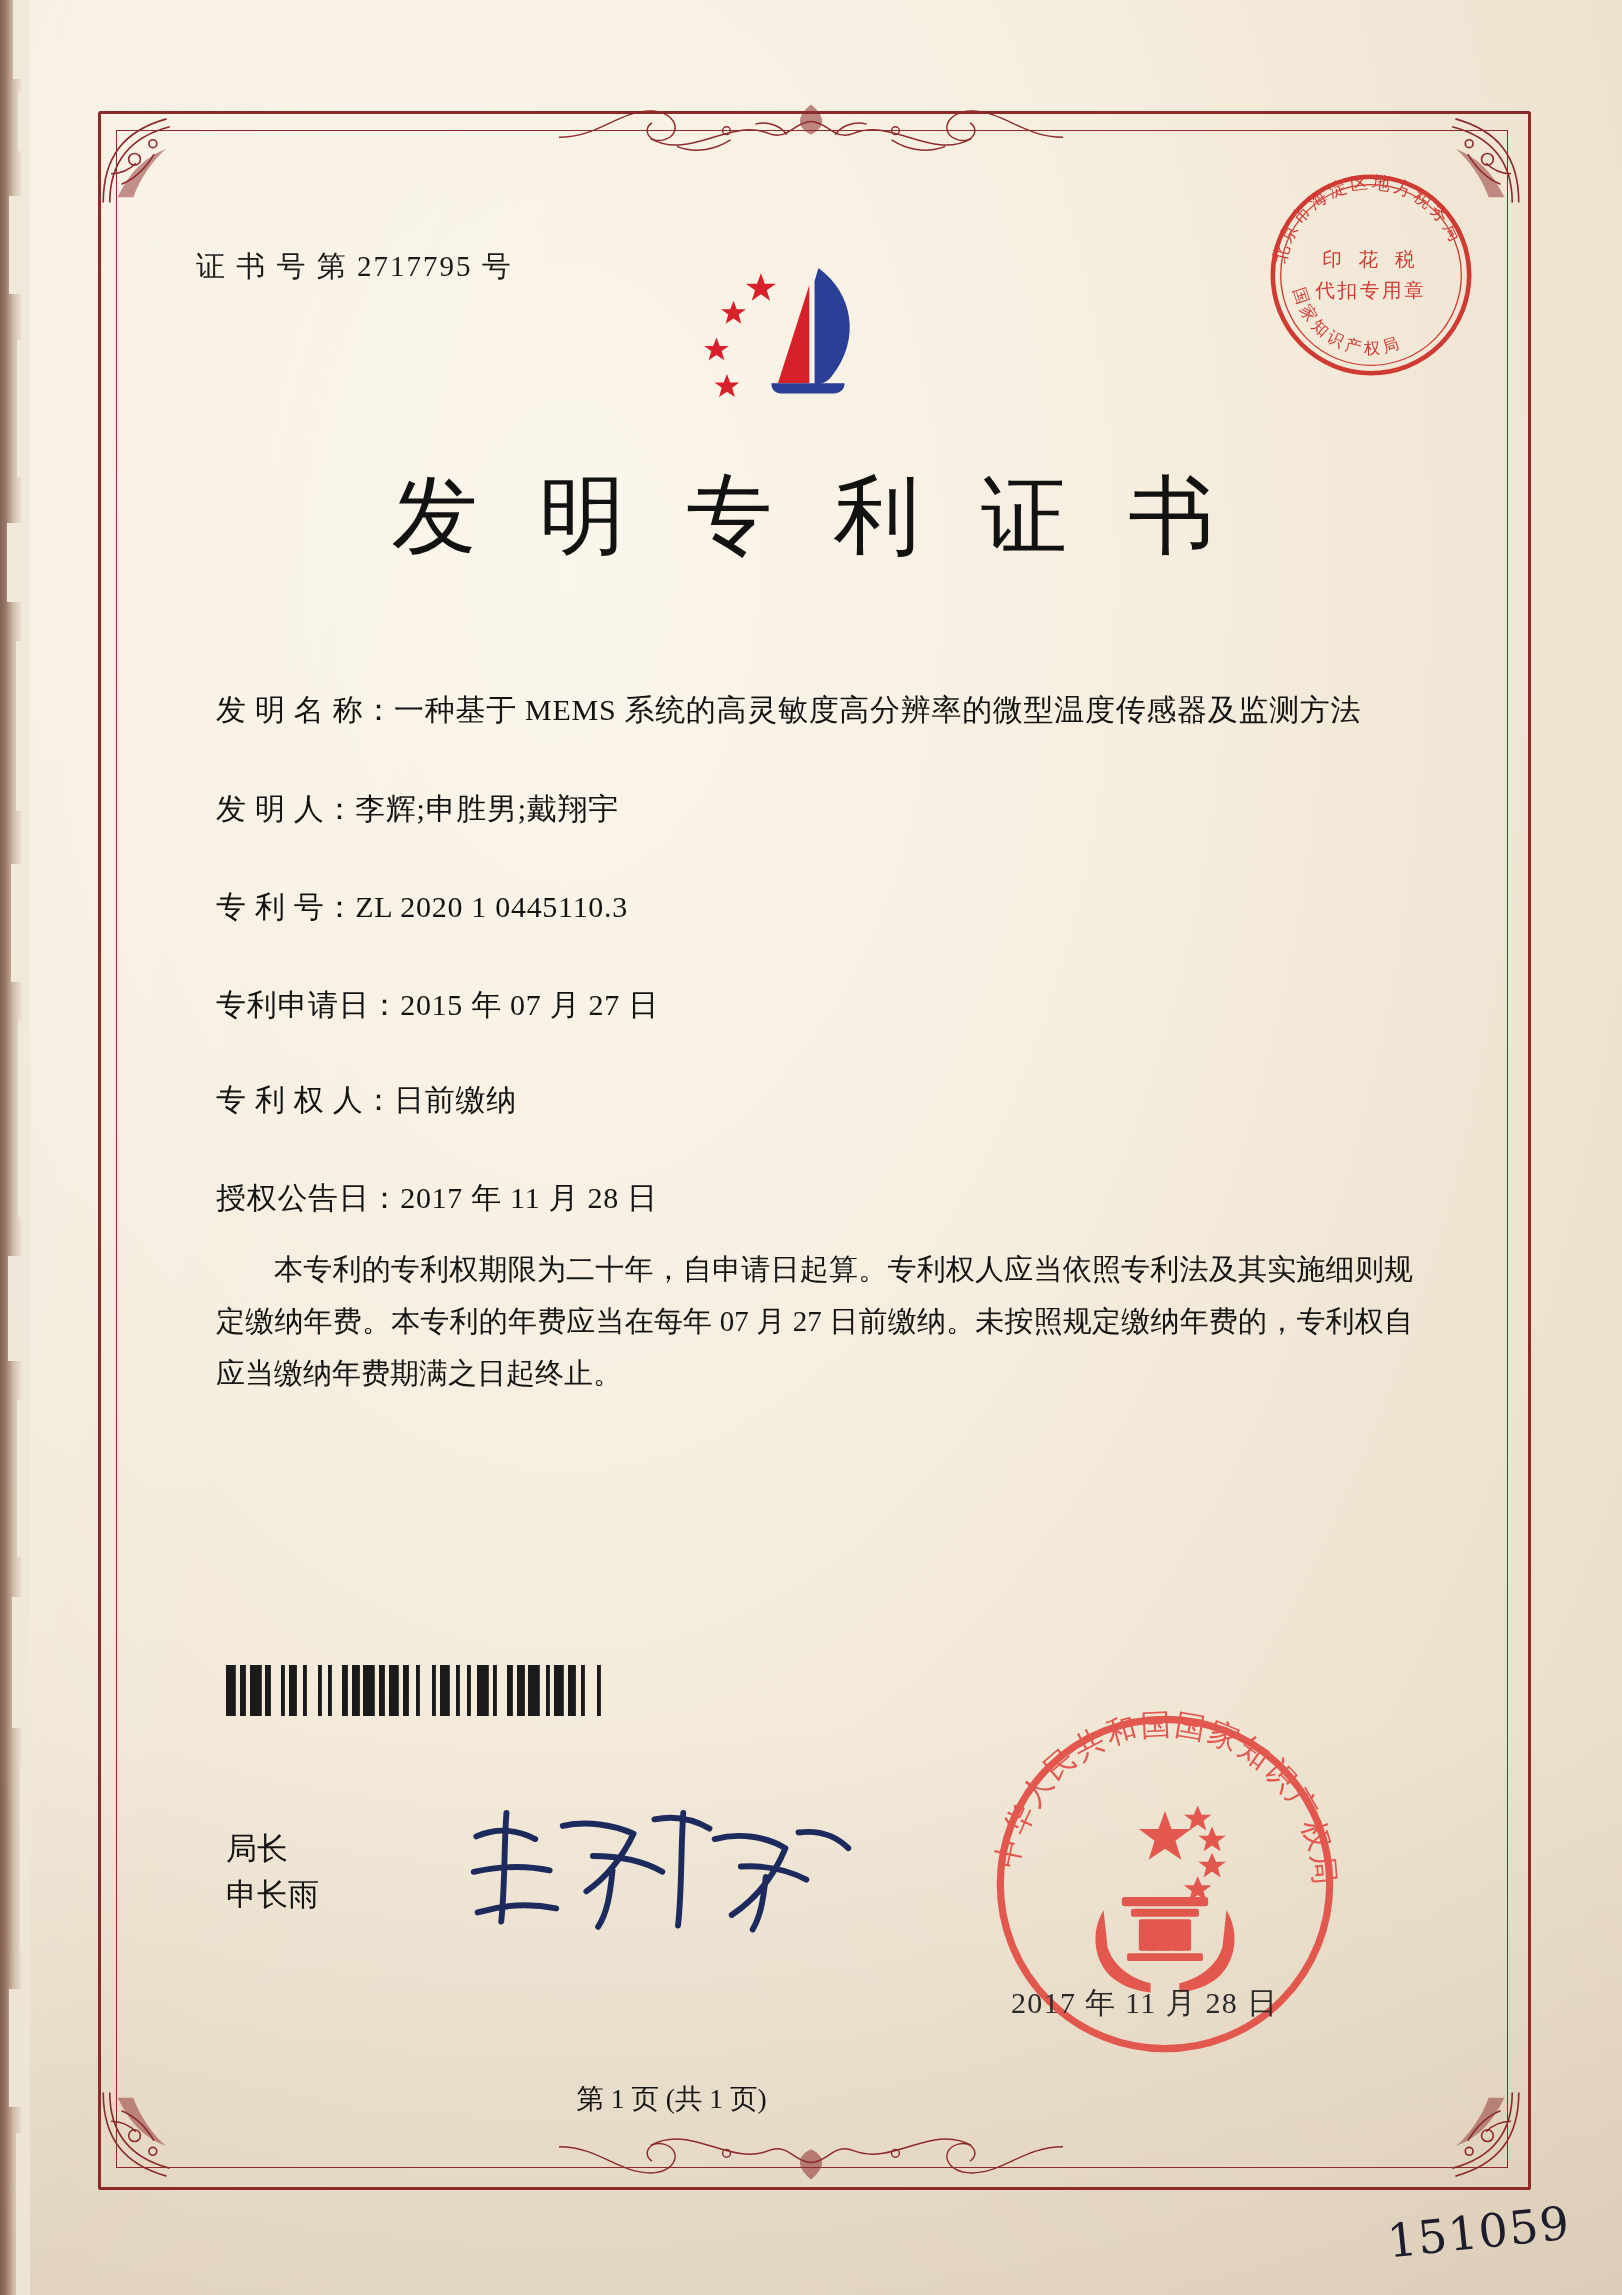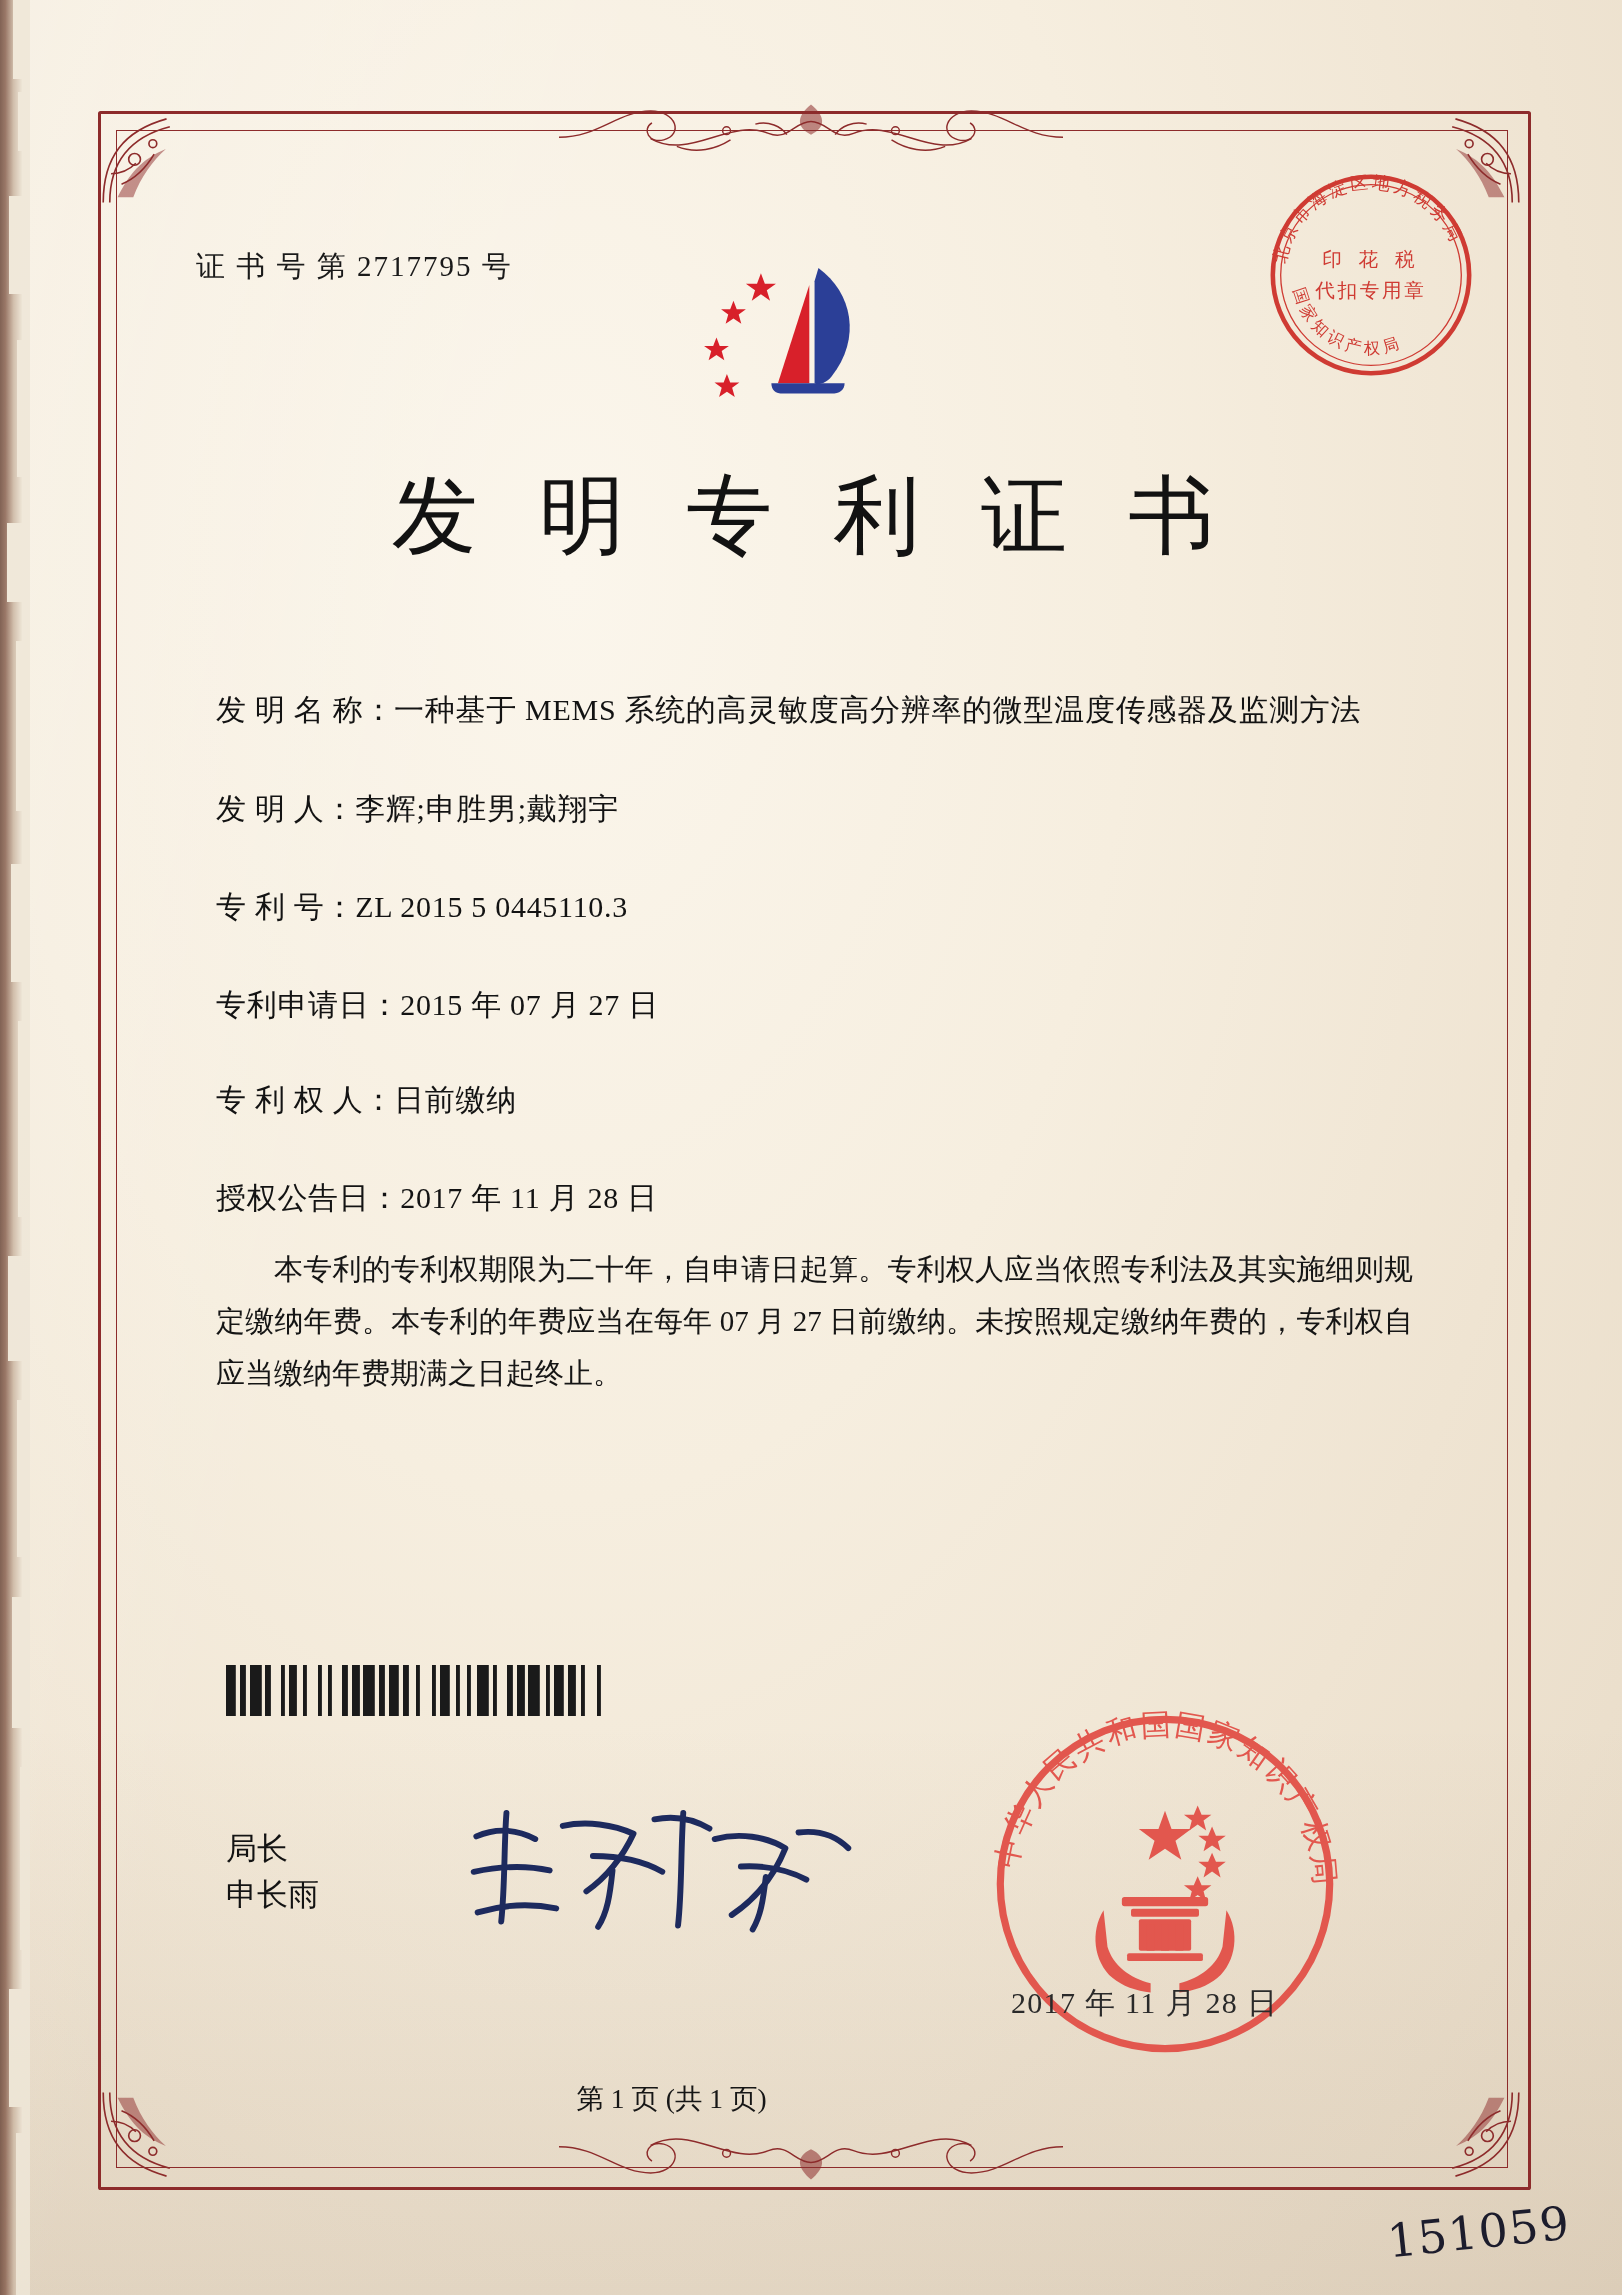--- a/index.html
+++ b/index.html
@@ -271,21 +271,21 @@
 
 <div id="main-title">发 明 专 利 证 书</div>
 
 <div class="field" id="f-name">
   <span class="flabel">发 明 名 称：</span><span class="fval">一种基于 MEMS 系统的高灵敏度高分辨率的微型温度传感器及监测方法</span>
 </div>
 <div class="field" id="f-inventor">
   <span class="flabel">发 明 人：</span><span class="fval">李辉;申胜男;戴翔宇</span>
 </div>
 <div class="field" id="f-patentno">
-  <span class="flabel">专 利 号：</span><span class="fval">ZL 2015 5 0445110.3</span>
+  <span class="flabel">专 利 号：</span><span class="fval">ZL 2020 1 0445110.3</span>
 </div>
 <div class="field" id="f-appdate">
   <span class="flabel">专利申请日：</span><span class="fval">2015 年 07 月 27 日</span>
 </div>
 <div class="field" id="f-holder">
   <span class="flabel">专 利 权 人：</span><span class="fval">日前缴纳</span>
 </div>
 <div class="field" id="f-grantdate">
   <span class="flabel">授权公告日：</span><span class="fval">2017 年 11 月 28 日</span>
 </div>

